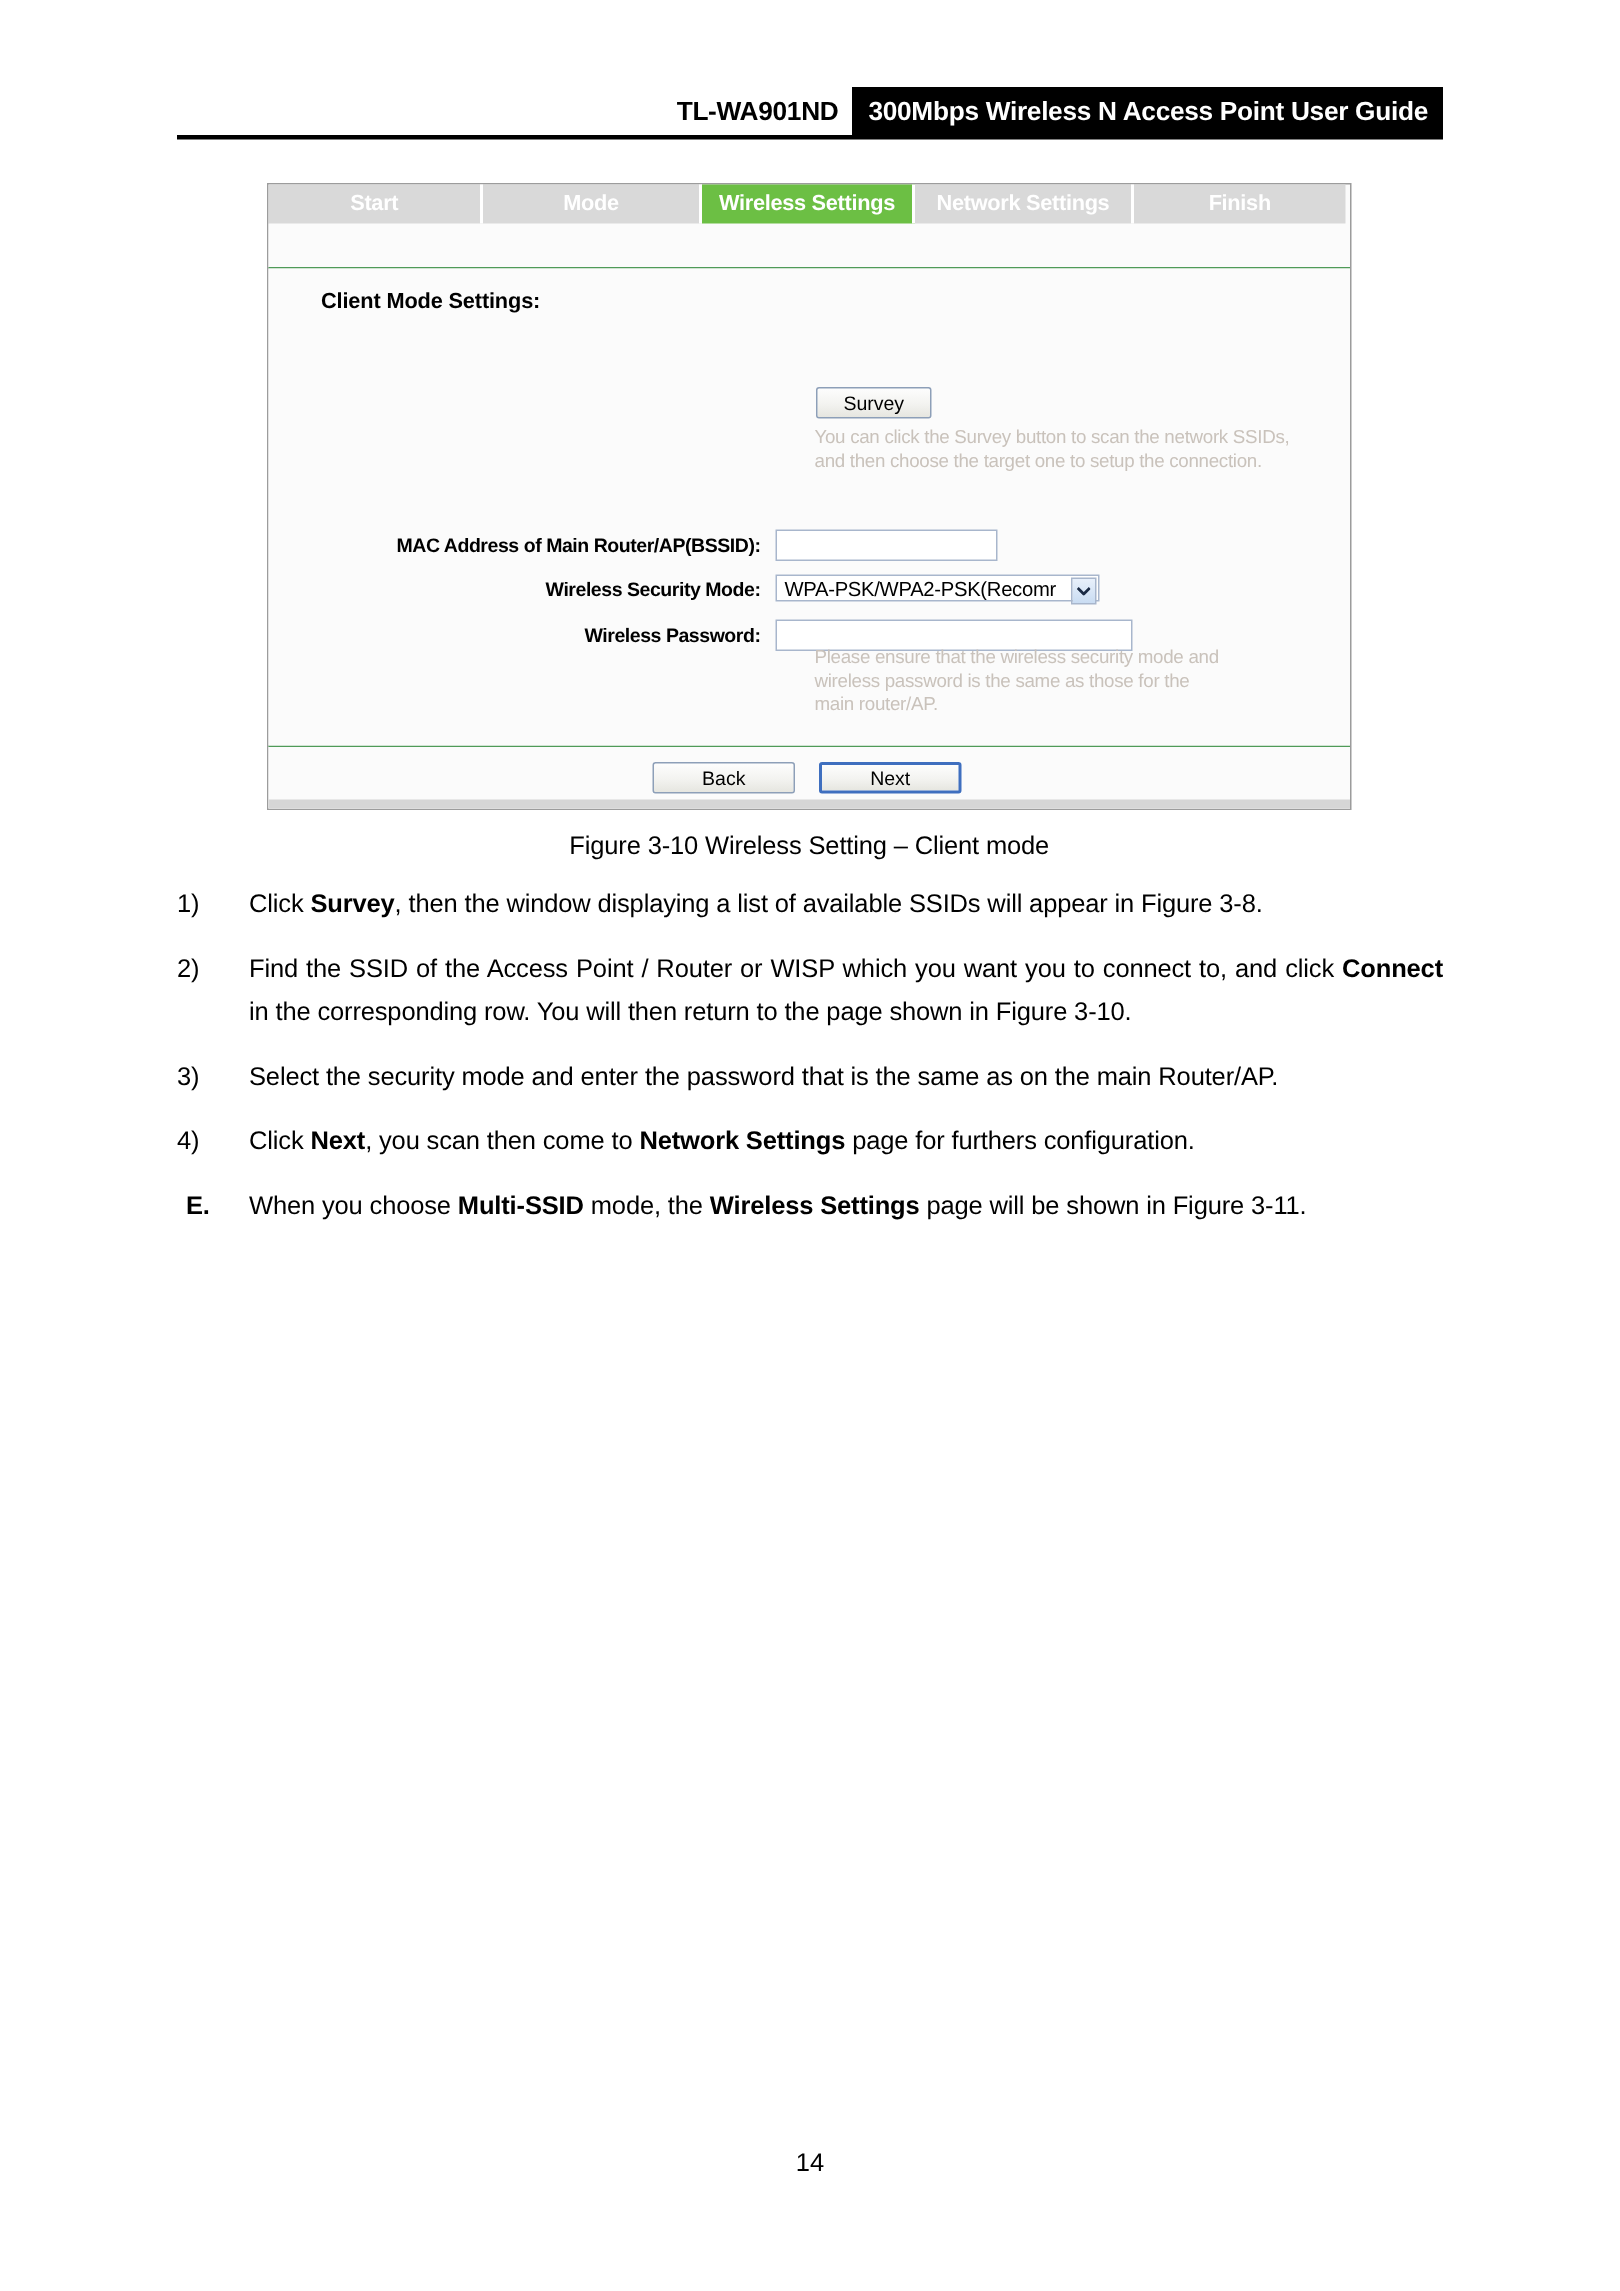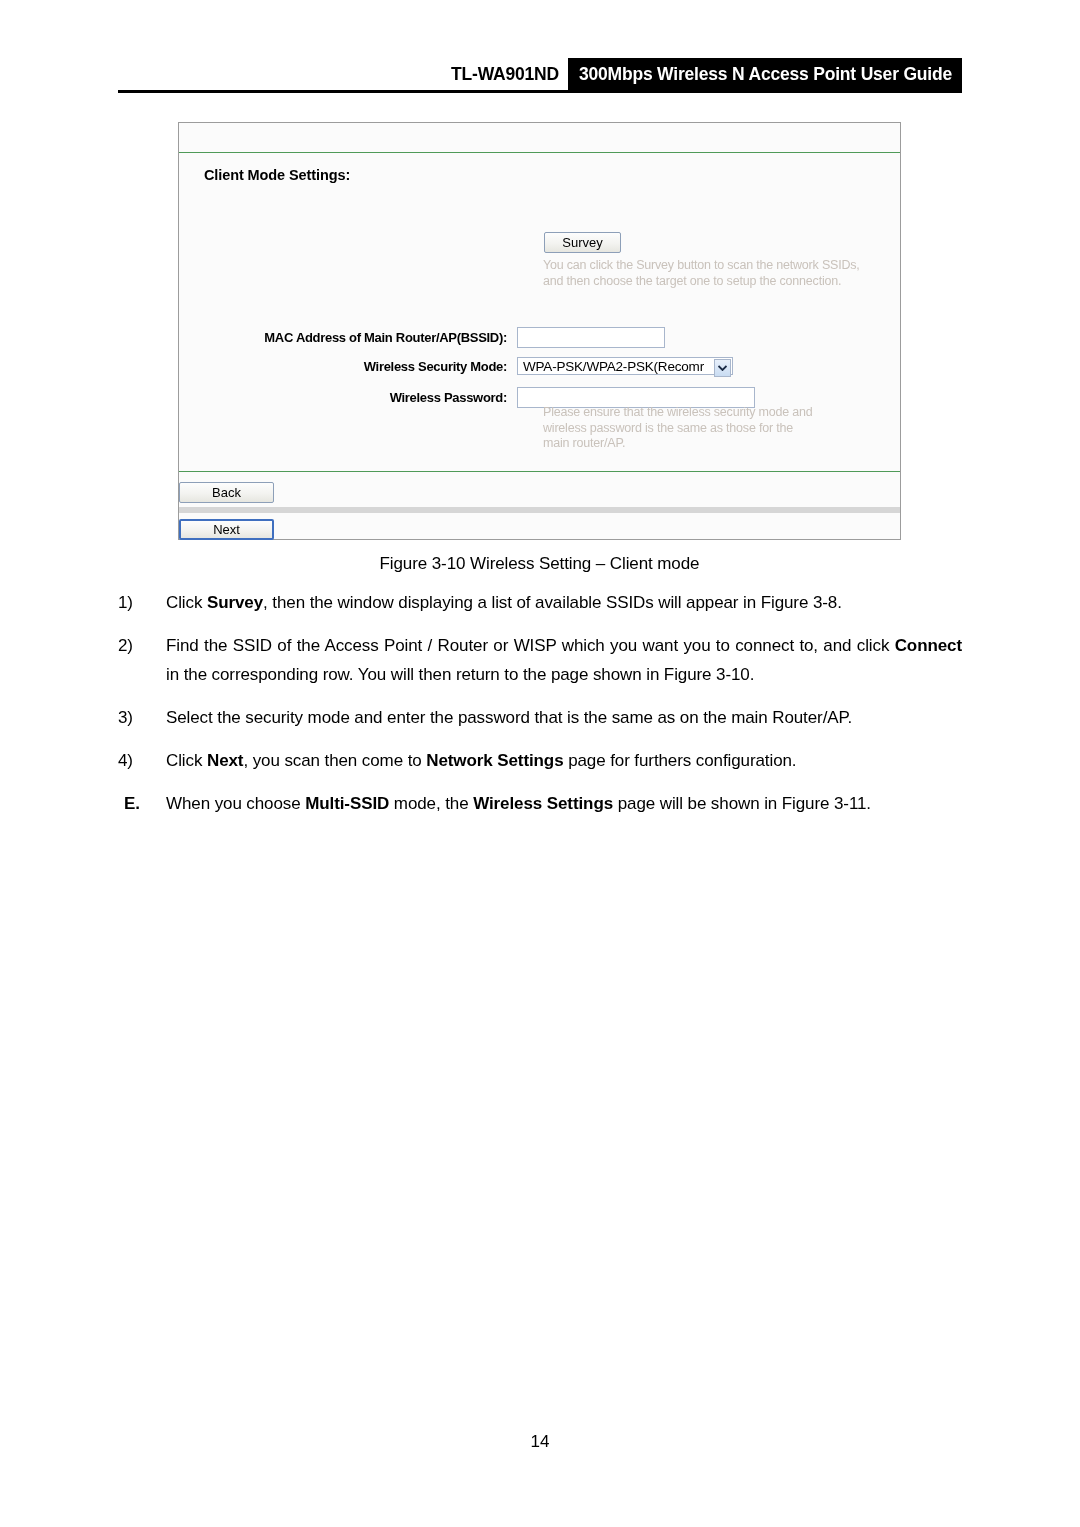--- a/index.html
+++ b/index.html
@@ -107,21 +107,21 @@
     background: #4f9a58;
     width: 100%;
   }
   .panel-body {
     position: relative;
     height: 318px;
     background: #fbfbfb;
   }
   .section-title {
     position: absolute;
-    left: 25px;
+    left: 35px;
     top: 14px;
     font-size: 14.5px;
     font-weight: bold;
     letter-spacing: -0.1px;
   }
 
   .survey-button {
     position: absolute;
     left: 365px;
     top: 79px;
@@ -215,21 +215,20 @@
     background: #fbfbfb;
   }
   .footer-buttons {
     position: absolute;
     left: 0;
     top: 10px;
     width: 718px;
     display: flex;
     justify-content: center;
     gap: 16px;
-    flex-direction: column;
   }
   .nav-button {
     width: 95px;
     height: 21px;
     font-size: 13px;
     display: flex;
     align-items: center;
     justify-content: center;
     background: linear-gradient(to bottom, #fdfdfd 0%, #f3f3f0 55%, #e6e6e0 100%);
     border: 1px solid #8d9fb8;
@@ -311,20 +310,27 @@
 <div class="page-header">
   <div class="header-row">
     <div class="header-model">TL-WA901ND</div>
     <div class="header-title-box">300Mbps Wireless N Access Point User Guide</div>
   </div>
   <div class="header-rule"></div>
 </div>
 
 <div class="figure-panel">
 
+  <div class="wizard-tabs">
+    <div class="tab t-start">Start</div>
+    <div class="tab t-mode">Mode</div>
+    <div class="tab t-wirel active">Wireless Settings</div>
+    <div class="tab t-netw">Network Settings</div>
+    <div class="tab t-finish">Finish</div>
+  </div>
 
   <div class="tabs-gap"></div>
   <div class="green-rule"></div>
 
   <div class="panel-body">
 
     <div class="section-title">Client Mode Settings:</div>
 
     <div class="survey-button">Survey</div>
 

